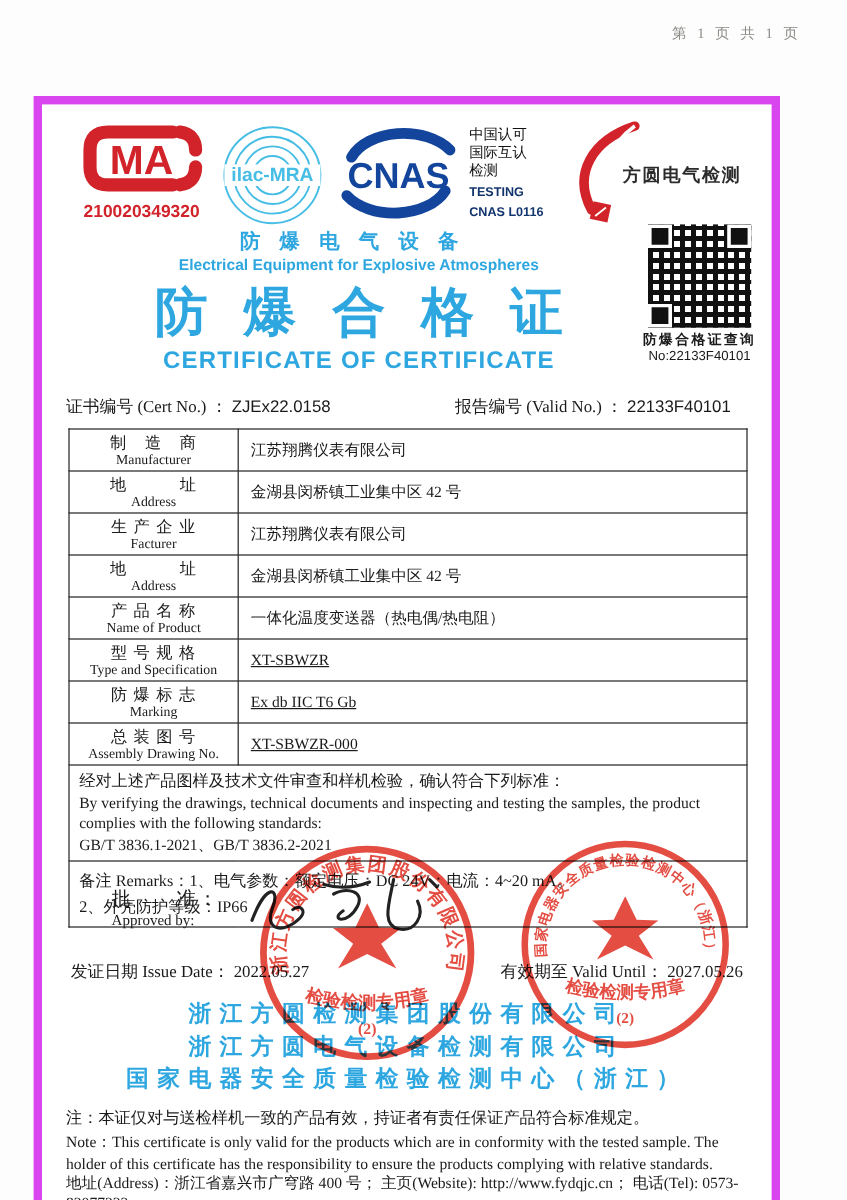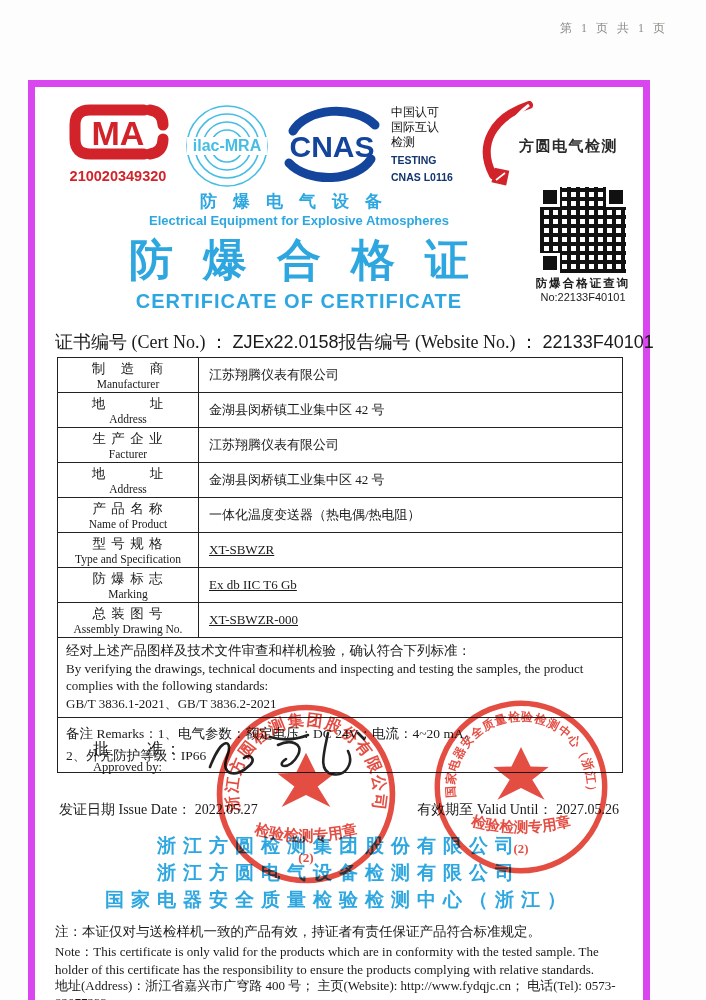--- a/index.html
+++ b/index.html
@@ -37,21 +37,21 @@
   .qr-block { position:absolute; top:100px; right:12px; width:96px; text-align:center; }
   .qr-box { width:86px; height:86px; margin:0 auto; position:relative;
     background:
       repeating-linear-gradient(90deg, #111 0 4px, transparent 4px 9px),
       repeating-linear-gradient(0deg, #111 0 4px, #fff 4px 9px); }
   .qr-f { position:absolute; width:20px; height:20px; background:#111; box-shadow:inset 0 0 0 3px #fff, inset 0 0 0 7px #111; }
   .qr-f.tl { top:0; left:0; } .qr-f.tr { top:0; right:0; } .qr-f.bl { bottom:0; left:0; }
   .qr-caption { font-size:11.5px; font-weight:bold; letter-spacing:2px; margin-top:3px; }
   .qr-number { font-size:11px; font-family:"Liberation Sans",sans-serif; }
   
-  .cert-line { position:absolute; top:243px; left:20px; right:20px; display:flex; font-size:18px; }
+  .cert-line { position:absolute; top:243px; left:20px; right:20px; display:flex; font-size:14px; }
   .cert-pair { white-space:nowrap; }
   .cert-pair .val { font-family:"Liberation Sans",sans-serif; }
   .cert-pair.right { margin-left:auto; margin-right:14px; }
   
   .main-table { position:absolute; top:270px; left:22px; width:566px; border-collapse:collapse; }
   .main-table td { border:1.5px solid #222; padding:2px 6px; font-size:13px; }
   .main-table td.lab { width:136px; text-align:center; padding:2px 2px; }
   .lab .cn { font-size:13.5px; letter-spacing:1px; }
   .lab .en { font-size:11.5px; font-family:"Liberation Serif",serif; }
   .main-table td.val { padding-left:10px; }
@@ -157,21 +157,21 @@
       <div class="qr-caption">防爆合格证查询</div>
       <div class="qr-number">No:22133F40101</div>
     </div>
 
     <div class="cert-line">
       <span class="cert-pair">
         <span>证书编号 (Cert No.) ：</span>
         <span class="val">ZJEx22.0158</span>
       </span>
       <span class="cert-pair right">
-        <span>报告编号 (Website No.) ：</span>
+        <span>报告编号 (Valid No.) ：</span>
         <span class="val">22133F40101</span>
       </span>
     </div>
 
     <table class="main-table">
       <tbody>
           <tr>
         <td class="lab">
               <div class="cn">制　造　商</div>
               <div class="en">Manufacturer</div>

